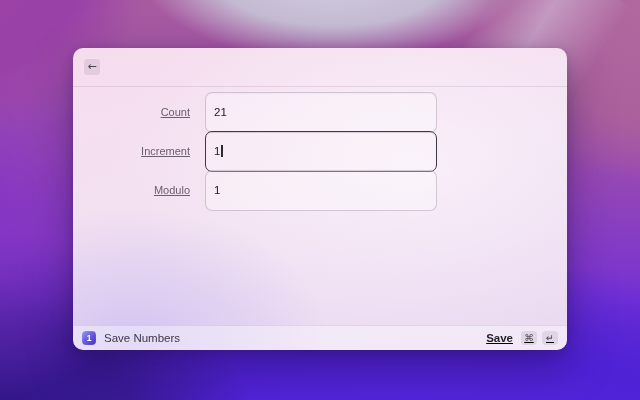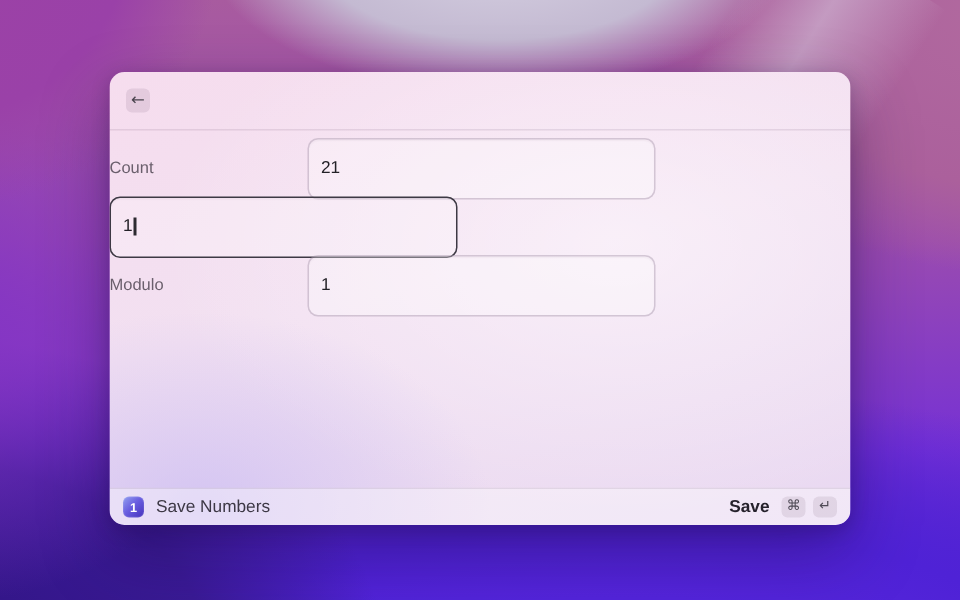--- a/index.html
+++ b/index.html
@@ -33,43 +33,43 @@
   .window-header{position:absolute;left:0;top:0;right:0;height:38px;
     border-bottom:1px solid rgba(60,30,70,.10);}
   .back-button{position:absolute;left:11px;top:11px;width:16px;height:16px;
     border:none;border-radius:4px;background:rgba(70,40,80,.10);
     color:#4a444e;font-size:11px;line-height:16px;text-align:center;padding:0;cursor:pointer;
     font-family:"DejaVu Sans",sans-serif;}
   
   .form-area{position:absolute;left:0;top:39px;right:0;bottom:24px;
     display:flex;flex-direction:column;gap:15px;padding-top:13px;}
   .form-row{display:flex;align-items:center;height:24px;flex:0 0 24px;}
-  .form-label{flex:0 0 117px;margin-right:15px;
-    font-size:11px;color:#6a5f6c;}
+  .form-label{flex:0 0 117px;text-align:right;margin-right:15px;
+    font-size:11px;color:#6a5f6c;text-decoration:underline;}
   .form-input{box-sizing:border-box;width:232px;height:41px;
     display:flex;align-items:center;padding:0 8px;border-radius:7px;
     background:rgba(255,255,255,.32);
     border:1px solid rgba(73,43,80,.22);
     box-shadow:inset 0 1px 1px rgba(120,80,120,.06);
     font-size:11.5px;color:#232127;cursor:text;}
   .form-input.focused{border:1.5px solid #3d3944;background:rgba(255,255,255,.26);}
   .caret{display:inline-block;width:1.5px;height:12px;background:#2c2a30;margin-left:1px;}
   
   .status-bar{position:absolute;left:0;right:0;bottom:0;height:24px;
     display:flex;align-items:center;justify-content:space-between;
     padding:0 9px;border-top:1px solid rgba(60,30,70,.10);
     background:rgba(255,255,255,.38);
     border-radius:0 0 10px 10px;}
   .footer-left{display:flex;align-items:center;}
   .app-icon{width:14px;height:14px;border-radius:4px;
     background:linear-gradient(135deg,#93a0f0 0%,#6a5fe0 45%,#4430bc 100%);
     color:#fff;font-size:8.5px;font-weight:bold;line-height:14px;text-align:center;
     box-shadow:inset 0 0 1px rgba(255,255,255,.5);}
   .footer-title{margin-left:8px;font-size:11.5px;color:#3d3845;}
-  .footer-right{display:flex;align-items:center;gap:5px;cursor:pointer;}
+  .footer-right{display:flex;align-items:center;gap:5px;cursor:pointer;text-decoration:underline;}
   .save-label{font-size:11.5px;font-weight:600;color:#26222c;margin-right:3px;}
   .keycap{display:inline-block;width:16px;height:14px;border-radius:4px;
     background:rgba(50,25,60,.09);
     font-size:9.5px;line-height:14px;text-align:center;color:#4f4a56;
     font-family:"DejaVu Sans",sans-serif;}
 </style>
 </head>
 <body>
 
 <div class="wallpaper">
@@ -88,20 +88,21 @@
   <div class="form-area">
 
     <div class="form-row">
       <div class="form-label">Count</div>
       <div class="form-input">
         <span>21</span>
       </div>
     </div>
 
     <div class="form-row">
+      <div class="form-label">Increment</div>
       <div class="form-input focused">
         <span>1</span>
         <span class="caret"></span>
       </div>
     </div>
 
     <div class="form-row">
       <div class="form-label">Modulo</div>
       <div class="form-input">
         <span>1</span>

